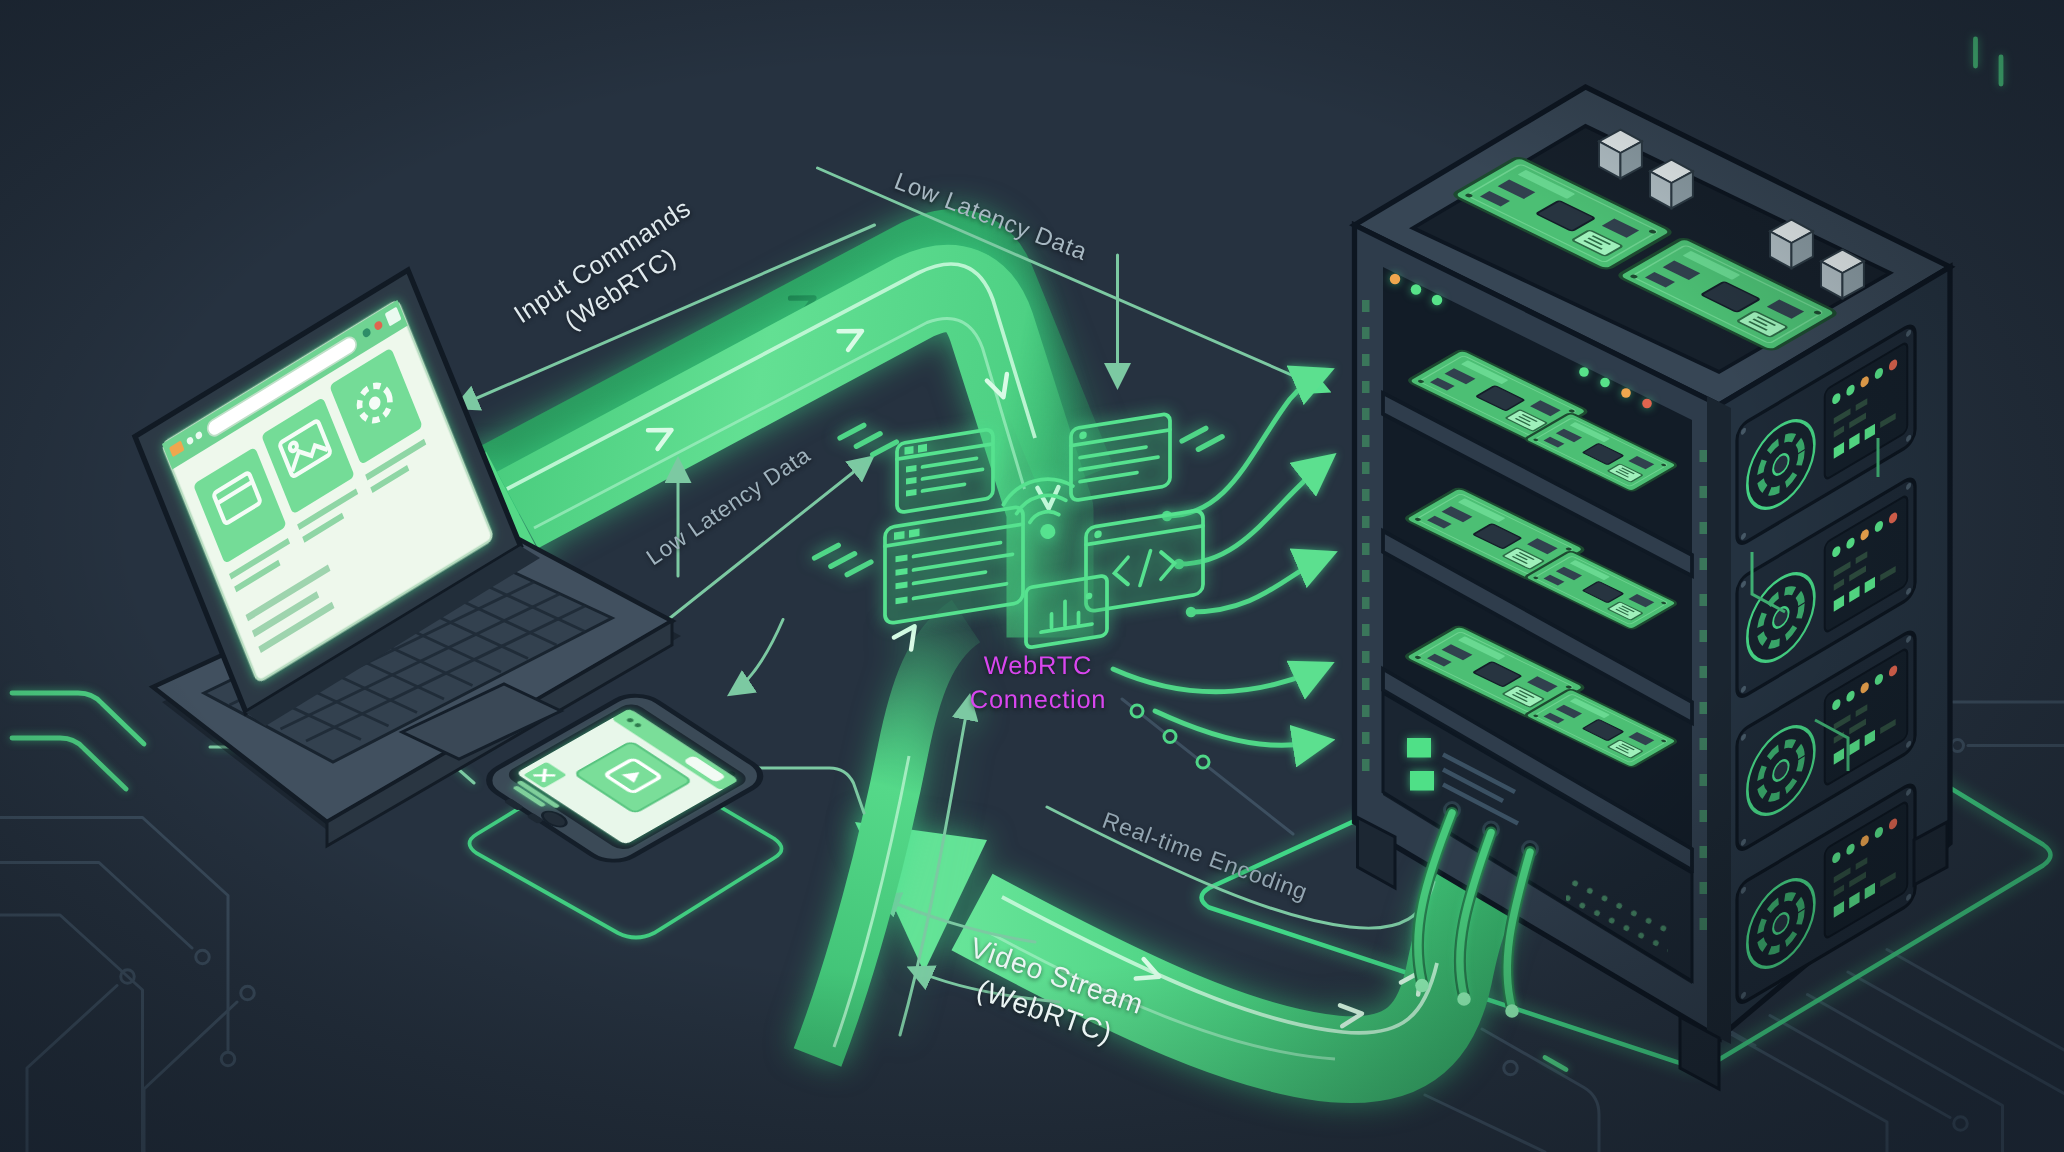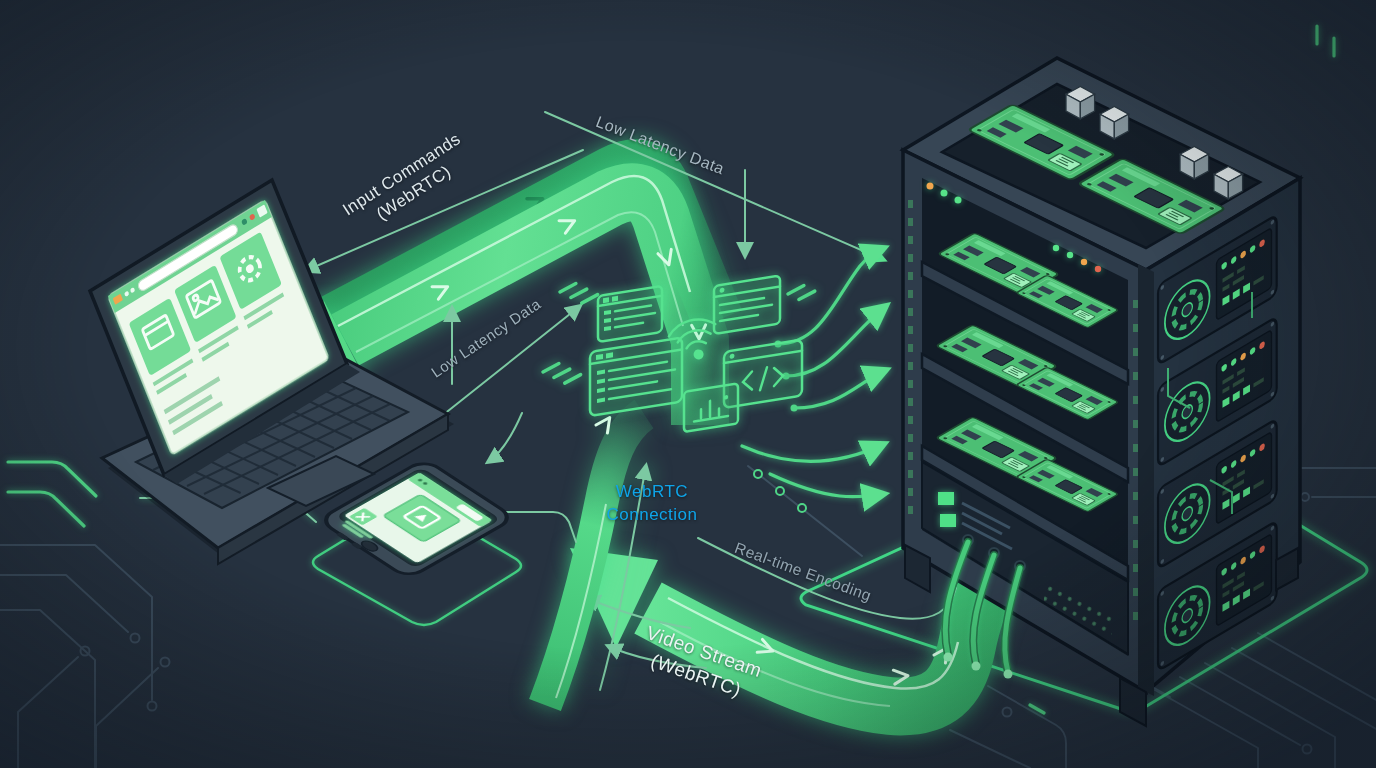--- a/index.html
+++ b/index.html
@@ -515,22 +515,22 @@
 <div class="lbl" style="left:660px;top:146px;transform:translate(-50%,-50%) rotate(21deg);
      color:#a7b8c2;font-size:16px;">
   <span>Low Latency Data</span>
 </div>
 
 <div class="lbl" style="left:486px;top:338px;transform:translate(-50%,-50%) rotate(-34deg);
      color:#9fb2bd;font-size:15px;">
   <span>Low Latency Data</span>
 </div>
 
-<div class="lbl" style="left:652px;top:456px;transform:translate(-50%,-50%);
-     color:#0ea5e9;font-size:17px;line-height:1.35;margin-top:48px;">
+<div class="lbl" style="left:692px;top:456px;transform:translate(-50%,-50%);
+     color:#d946ef;font-size:17px;line-height:1.35;">
   <span>WebRTC</span>
   <span>Connection</span>
 </div>
 
 <div class="lbl" style="left:803px;top:572px;transform:translate(-50%,-50%) rotate(20deg);
      color:#93a5b1;font-size:15.5px;">
   <span>Real-time Encoding</span>
 </div>
 
 <div class="lbl" style="left:700px;top:664px;transform:translate(-50%,-50%) rotate(19deg);

